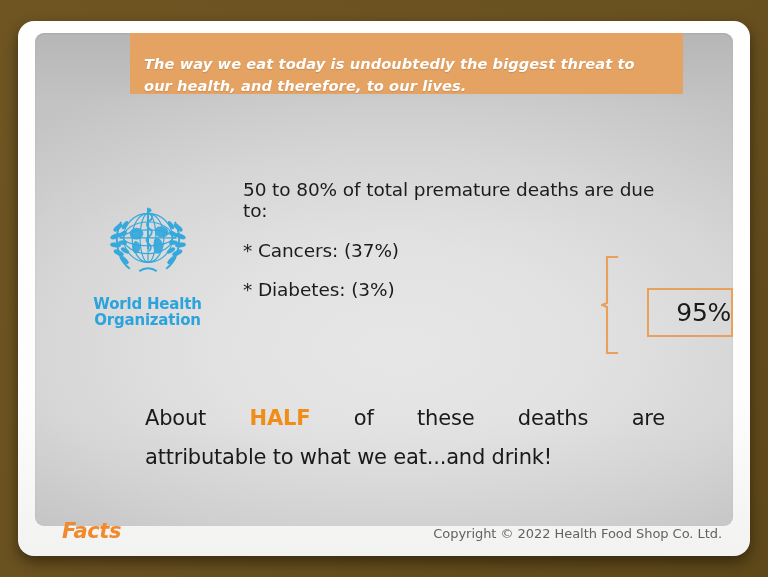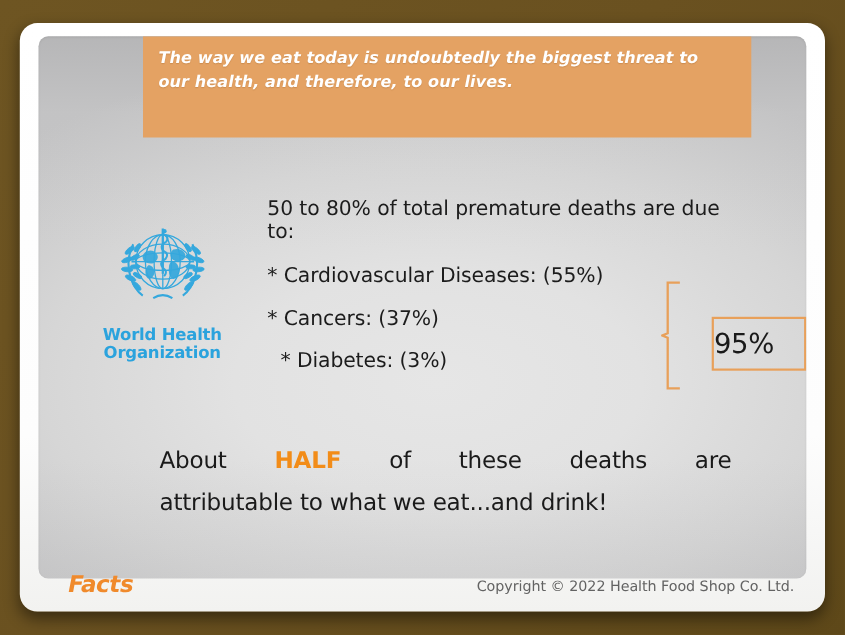--- a/index.html
+++ b/index.html
@@ -54,24 +54,24 @@
     background: linear-gradient(180deg, rgba(150,150,152,0.30) 0%, rgba(180,180,182,0.06) 14%, rgba(255,255,255,0.0) 40%, rgba(255,255,255,0.0) 78%, rgba(160,160,162,0.13) 100%);
     pointer-events: none;
   }
 
   
   .banner {
     position: absolute;
     left: 95px;
     top: 0px;
     width: 553px;
-    height: 92px;
+    height: 61px;
     background: #e4a263;
     box-sizing: border-box;
-    padding: 9px 16px 0 14px;
+    padding: 20px 16px 0 14px;
     z-index: 3;
   }
   .banner-text {
     font-size: 14.6px;
     line-height: 1.52;
     color: #ffffff;
     font-style: italic;
     font-weight: 600;
     letter-spacing: 0.1px;
     text-shadow: 0 1px 1px rgba(120,70,20,0.22);
@@ -114,21 +114,21 @@
     color: #1c1c1c;
     letter-spacing: -0.1px;
     margin-bottom: 19px;
   }
   .fact-item {
     font-size: 18.5px;
     color: #1c1c1c;
     letter-spacing: -0.1px;
     margin-bottom: 18px;
   }
-  .fact-item:last-child { margin-bottom: 0; margin-left: 12px; }
+  .fact-item:last-child { margin-bottom: 0; }
 
   
   .brace {
     position: absolute;
     left: 566px;
     top: 222px;
     width: 26px;
     height: 100px;
     z-index: 3;
   }
@@ -137,21 +137,21 @@
   .callout {
     position: absolute;
     left: 612px;
     top: 255px;
     width: 82px;
     height: 45px;
     border: 2px solid #e8a05a;
     background: rgba(255,255,255,0.03);
     display: flex;
     align-items: center;
-    justify-content: flex-start;
+    justify-content: flex-end;
     z-index: 3;
   }
   .callout-text {
     font-size: 25px;
     color: #1a1a1a;
     letter-spacing: -0.3px;
   }
 
   
   .headline {
@@ -283,21 +283,20 @@
             </g>
           </g>
 
           <path d="M49 86 q11 -7 22 0" stroke="#35a8dd" stroke-width="2.4" fill="none"></path>
         </svg>
         <div class="who-name">World Health Organization</div>
       </div>
 
       <div class="facts">
         <div class="facts-head">50 to 80% of total premature deaths are due to:</div>
-        <div class="fact-item">* Cardiovascular Diseases: (55%)</div>
         <div class="fact-item">* Cancers: (37%)</div>
         <div class="fact-item">* Diabetes: (3%)</div>
       </div>
 
       <svg class="brace" viewBox="0 0 26 100">
         <path d="M16 2 L6 2 L6 48 L1 50 L6 52 L6 98 L16 98" fill="none" stroke="#e8a05a" stroke-width="2.1" stroke-linecap="square" stroke-linejoin="miter"></path>
       </svg>
 
       <div class="callout">
         <span class="callout-text">95%</span>

